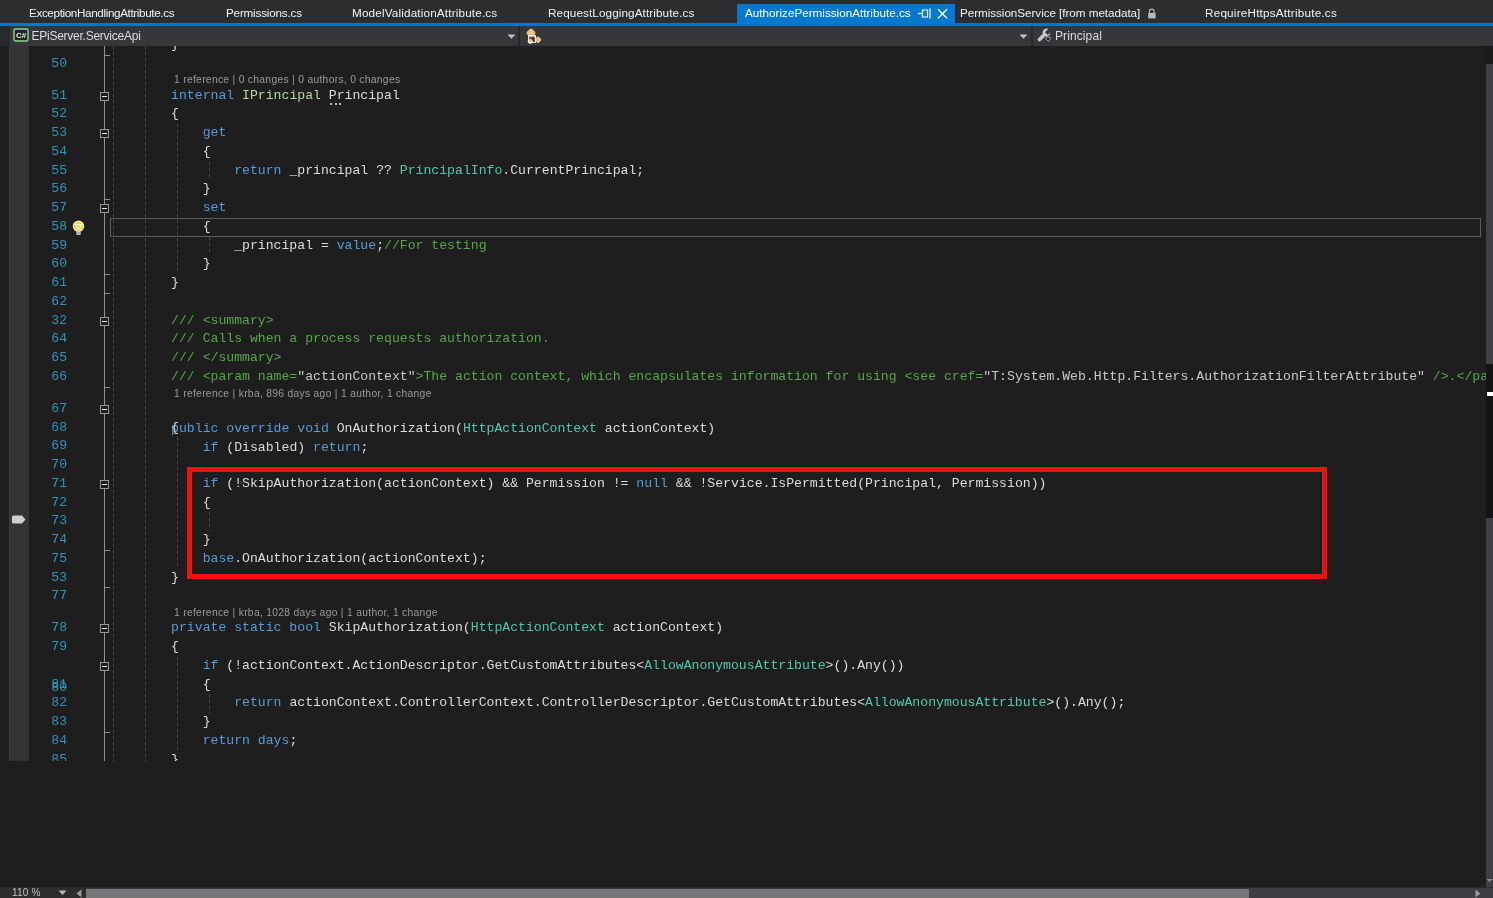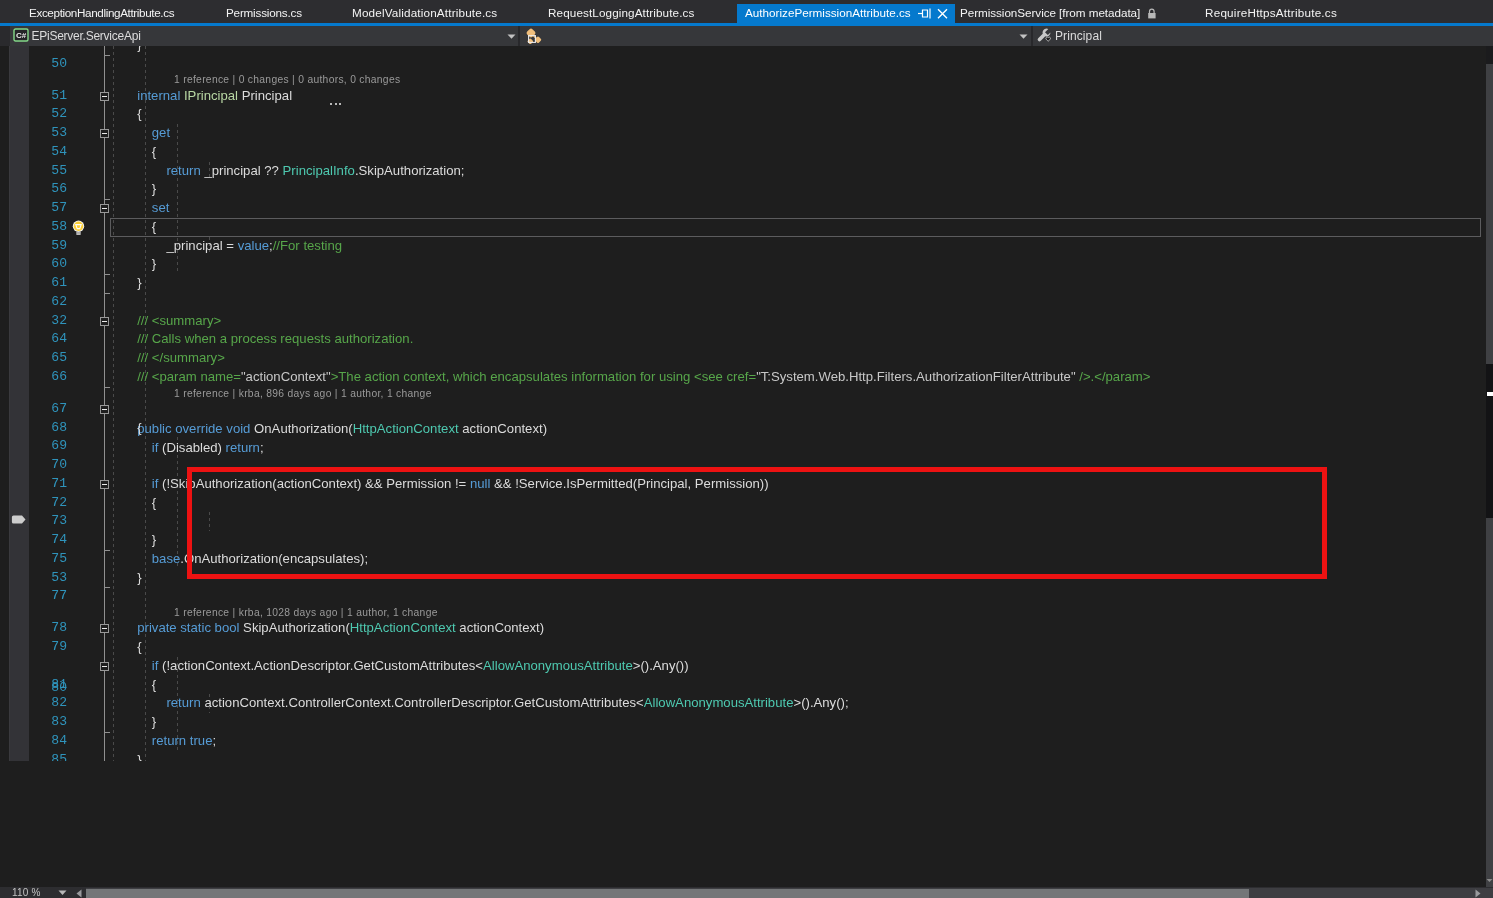--- a/index.html
+++ b/index.html
@@ -7,21 +7,21 @@
 #tabbar{left:0;top:0;width:1493px;height:23px;background:#2d2d30}
 #tabline{left:0;top:23px;width:1493px;height:2.5px;background:#0579cd}
 .tab{position:absolute;top:3px;height:20px;line-height:20.5px;color:#f3f3f3;font-size:11.7px;letter-spacing:-0.2px;white-space:pre}
 #activetab{position:absolute;left:737px;top:3.5px;width:218px;height:19.5px;background:#0579cd}
 #navbar{left:0;top:25.5px;width:1493px;height:20px;background:#36373a}
 .nvtext{position:absolute;top:25.5px;height:20px;line-height:21px;color:#dcdcdc;font-size:12px;letter-spacing:-0.05px;white-space:pre}
 #editor{left:0;top:45.5px;width:1493px;height:715px;background:#1e1e1e;overflow:hidden}
 #gmargin{left:10px;top:0;width:19px;height:841px;background:#333337}
 #gline{left:9px;top:0;width:1px;height:841px;background:#3a3a3e}
 .ln{position:absolute;left:28px;width:39px;height:18.75px;line-height:18.75px;text-align:right;color:#2f94bc;font-family:"Liberation Mono",monospace;font-size:13.1px}
-.cline{position:absolute;left:108px;height:18.75px;line-height:18.75px;white-space:pre;font-family:Liberation Sans, sans-serif;font-size:13.15px;color:#dcdcdc}
+.cline{position:absolute;left:108px;height:18.75px;line-height:18.75px;white-space:pre;font-family:Liberation Mono, monospace;font-size:13.15px;color:#dcdcdc}
 .cl-lens{position:absolute;left:174px;height:13.25px;line-height:13.5px;white-space:pre;font-size:10.3px;letter-spacing:0.3px;color:#9a9a9a}
 .k{color:#569cd6}.t{color:#4ec9b0}.i{color:#b8d7a3}.s{color:#d69d85}.c{color:#57a64a}.g{color:#c8c8c8}.p{color:#dcdcdc}
 .guide{position:absolute;width:1px;background-image:repeating-linear-gradient(to bottom,#4a4a4a 0,#4a4a4a 3px,transparent 3px,transparent 6px)}
 .oline{position:absolute;width:1px;background:#909090}
 .otick{position:absolute;height:1px;background:#909090}
 .obox{position:absolute;width:9px;height:9px;border:1px solid #989898;background:#1e1e1e}
 .obox>div{position:absolute;left:1px;top:3px;width:5px;height:1px;background:#e8e8e8}
 #curline{position:absolute;left:110px;top:218.4px;width:1371px;height:18.75px;border:1px solid #5c5c5e}
 #redbox{position:absolute;left:187px;top:421.5px;width:1140px;height:111.5px;border:5px solid #ed1212}
 #vsb{left:1486px;top:45.5px;width:7px;height:852.5px;background:#3f4043}
@@ -171,48 +171,48 @@
 <div class="ln" style="top:705.15px">85</div>
 <div class="ln" style="top:723.90px">86</div>
 <div class="ln" style="top:742.65px">87</div>
 <div class="ln" style="top:761.40px">88</div>
 <div class="cline" style="top:-9.60px"><span class="p">        }</span></div>
 <div class="cl-lens" style="top:27.90px">1 reference | 0 changes | 0 authors, 0 changes</div>
 <div class="cline" style="top:41.15px"><span class="k">        internal</span><span class="p"> </span><span class="i">IPrincipal</span><span class="p"> Principal</span></div>
 <div class="cline" style="top:59.90px"><span class="p">        {</span></div>
 <div class="cline" style="top:78.65px"><span class="k">            get</span></div>
 <div class="cline" style="top:97.40px"><span class="p">            {</span></div>
-<div class="cline" style="top:116.15px"><span class="k">                return</span><span class="p"> _principal ?? </span><span class="t">PrincipalInfo</span><span class="p">.SkipAuthorization;</span></div>
+<div class="cline" style="top:116.15px"><span class="k">                return</span><span class="p"> _principal ?? </span><span class="t">PrincipalInfo</span><span class="p">.CurrentPrincipal;</span></div>
 <div class="cline" style="top:134.90px"><span class="p">            }</span></div>
 <div class="cline" style="top:153.65px"><span class="k">            set</span></div>
 <div class="cline" style="top:172.40px"><span class="p">            {</span></div>
 <div class="cline" style="top:191.15px"><span class="p">                _principal = </span><span class="k">value</span><span class="p">;</span><span class="c">//For testing</span></div>
 <div class="cline" style="top:209.90px"><span class="p">            }</span></div>
 <div class="cline" style="top:228.65px"><span class="p">        }</span></div>
 <div class="cline" style="top:266.15px"><span class="c">        /// &lt;summary&gt;</span></div>
 <div class="cline" style="top:284.90px"><span class="c">        /// Calls when a process requests authorization.</span></div>
 <div class="cline" style="top:303.65px"><span class="c">        /// &lt;/summary&gt;</span></div>
 <div class="cline" style="top:322.40px"><span class="c">        /// &lt;param name=</span><span class="g">"actionContext"</span><span class="c">&gt;The action context, which encapsulates information for using &lt;see cref=</span><span class="g">"T:System.Web.Http.Filters.AuthorizationFilterAttribute"</span><span class="c"> /&gt;.&lt;/param&gt;</span></div>
 <div class="cl-lens" style="top:341.15px">1 reference | krba, 896 days ago | 1 author, 1 change</div>
 <div class="cline" style="top:374px"><span class="k">        public override void</span><span class="p"> OnAuthorization(</span><span class="t">HttpActionContext</span><span class="p"> actionContext)</span></div>
 <div class="cline" style="top:373.15px"><span class="p">        {</span></div>
 <div class="cline" style="top:393px"><span class="k">            if</span><span class="p"> (Disabled) </span><span class="k">return</span><span class="p">;</span></div>
 <div class="cline" style="top:429.40px"><span class="k">            if</span><span class="p"> (!SkipAuthorization(actionContext) &amp;&amp; Permission != </span><span class="k">null</span><span class="p"> &amp;&amp; !Service.IsPermitted(Principal, Permission))</span></div>
 <div class="cline" style="top:448.15px"><span class="p">            {</span></div>
 <div class="cline" style="top:485.65px"><span class="p">            }</span></div>
-<div class="cline" style="top:504.40px"><span class="k">            base</span><span class="p">.OnAuthorization(encapsulates);</span></div>
+<div class="cline" style="top:504.40px"><span class="k">            base</span><span class="p">.OnAuthorization(actionContext);</span></div>
 <div class="cline" style="top:523.15px"><span class="p">        }</span></div>
 <div class="cl-lens" style="top:560.65px">1 reference | krba, 1028 days ago | 1 author, 1 change</div>
 <div class="cline" style="top:573.90px"><span class="k">        private static bool</span><span class="p"> SkipAuthorization(</span><span class="t">HttpActionContext</span><span class="p"> actionContext)</span></div>
 <div class="cline" style="top:592.65px"><span class="p">        {</span></div>
 <div class="cline" style="top:611.40px"><span class="k">            if</span><span class="p"> (!actionContext.ActionDescriptor.GetCustomAttributes&lt;</span><span class="t">AllowAnonymousAttribute</span><span class="p">&gt;().Any())</span></div>
 <div class="cline" style="top:630.15px"><span class="p">            {</span></div>
 <div class="cline" style="top:648.90px"><span class="k">                return</span><span class="p"> actionContext.ControllerContext.ControllerDescriptor.GetCustomAttributes&lt;</span><span class="t">AllowAnonymousAttribute</span><span class="p">&gt;().Any();</span></div>
 <div class="cline" style="top:667.65px"><span class="p">            }</span></div>
-<div class="cline" style="top:686.40px"><span class="k">            return</span><span class="p"> </span><span class="k">true</span><span class="p">;</span></div>
+<div class="cline" style="top:686.40px"><span class="k">            return</span><span class="p"> </span><span class="k">days</span><span class="p">;</span></div>
 <div class="cline" style="top:705.15px"><span class="p">        }</span></div>
 <div class="cline" style="top:723.90px"><span class="p">    }</span></div>
 <div class="cline" style="top:742.65px"><span class="p">}</span></div>
 <div class="abs" style="left:330px;top:57.65px;width:13px;height:2px;background-image:repeating-linear-gradient(to right,#b9b9b9 0,#b9b9b9 2px,transparent 2px,transparent 4.5px)"></div>
 <svg class="abs" style="left:71px;top:174.6px" width="15" height="16" viewBox="0 0 15 16">
 <circle cx="7.5" cy="6.2" r="5.7" fill="#f5f2ea"></circle>
 <circle cx="7.5" cy="6.2" r="4.7" fill="#fccf34"></circle>
 <path d="M4.8 4.6 L10.2 4.6 L8.8 8.6 L6.2 8.6 Z" fill="none" stroke="#fdfdfb" stroke-width="1.1"></path>
 <rect x="5.4" y="11.6" width="4.2" height="3.4" rx="0.6" fill="#c9c9c7"></rect>
 <path d="M5.4 12.7 h4.2 M5.4 13.9 h4.2" stroke="#98989a" stroke-width="0.7"></path>

